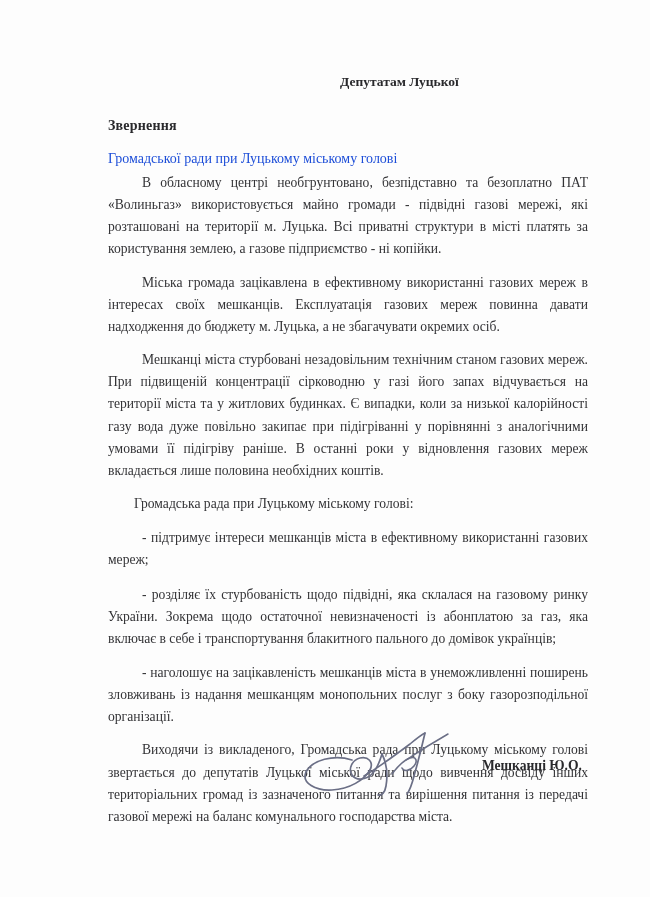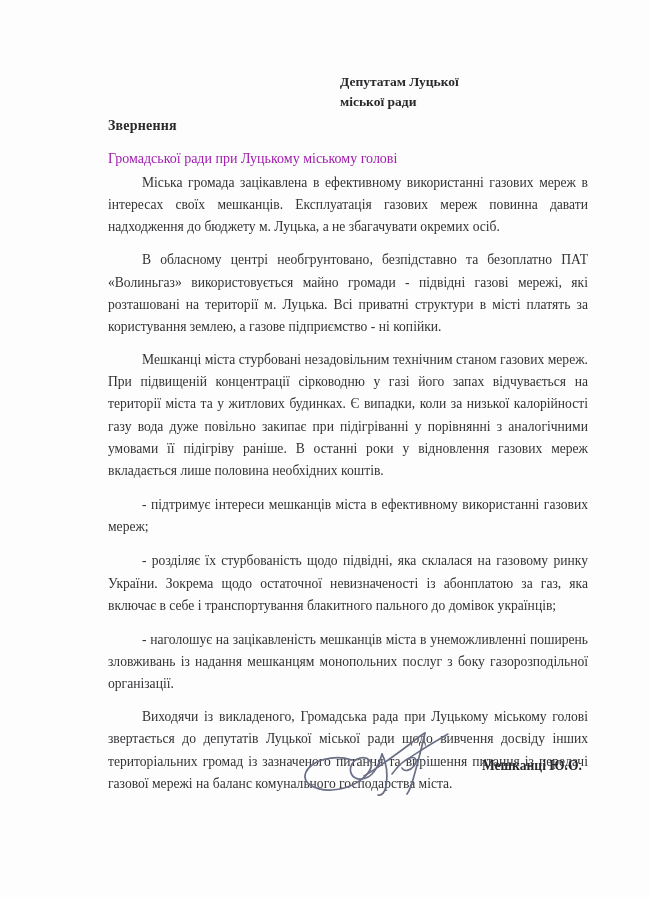--- a/index.html
+++ b/index.html
@@ -46,21 +46,21 @@
   }
   .doc-title {
     font-weight: bold;
     font-size: 14px;
     letter-spacing: .2px;
     color: #29292c;
   }
   .doc-subtitle {
     margin-top: 17px;
     font-size: 14px;
-    color: #a21caf;
+    color: #1d4ed8;
   }
 
   
   .body-text {
     position: absolute;
     left: 108px;
     right: 62px;
     top: 172px;
     font-size: 13.6px;
     line-height: 1.63;
@@ -118,32 +118,32 @@
   }
   .signature-mark svg { display: block; width: 100%; height: 100%; }
 </style>
 </head>
 <body>
 
 <div class="page">
 
   <div class="addressee">
     <div>Депутатам Луцької</div>
-    <div>міської ради</div>
   </div>
 
   <div class="title-block">
     <div class="doc-title">Звернення</div>
     <div class="doc-subtitle">Громадської ради при Луцькому міському голові</div>
   </div>
 
   <div class="body-text">
+    <p>В обласному центрі необгрунтовано, безпідставно та безоплатно   ПАТ «Волиньгаз» використовується майно громади - підвідні газові мережі, які розташовані на території м. Луцька. Всі приватні структури в місті платять за користування землею, а газове підприємство - ні копійки.</p>
     <p>Міська громада зацікавлена в ефективному використанні газових мереж в інтересах своїх мешканців. Експлуатація газових мереж повинна давати надходження до бюджету м. Луцька, а не збагачувати окремих осіб.</p>
-    <p>В обласному центрі необгрунтовано, безпідставно та безоплатно   ПАТ «Волиньгаз» використовується майно громади - підвідні газові мережі, які розташовані на території м. Луцька. Всі приватні структури в місті платять за користування землею, а газове підприємство - ні копійки.</p>
     <p>Мешканці міста стурбовані незадовільним технічним станом газових мереж. При підвищеній концентрації сірководню у газі його запах відчувається на території міста та у житлових будинках. Є випадки, коли за низької калорійності газу вода дуже повільно закипає при підігріванні у порівнянні з аналогічними умовами її підігріву раніше. В останні роки у відновлення газових мереж вкладається лише половина необхідних коштів.</p>
+    <p class="lead">Громадська рада при Луцькому міському голові:</p>
     <p class="bullet">-   підтримує інтереси мешканців міста в ефективному використанні газових мереж;</p>
     <p class="bullet">-   розділяє їх стурбованість щодо підвідні, яка склалася на газовому ринку України. Зокрема щодо остаточної невизначеності із абонплатою за газ, яка включає в себе і транспортування блакитного пального до домівок українців;</p>
     <p class="bullet">-  наголошує на зацікавленість мешканців міста в унеможливленні поширень зловживань із надання мешканцям монопольних послуг з боку газорозподільної організації.</p>
     <p>Виходячи із викладеного, Громадська рада при Луцькому міському голові звертається до депутатів Луцької міської ради щодо вивчення досвіду інших територіальних громад із зазначеного питання та вирішення питання із передачі  газової мережі на баланс комунального господарства міста.</p>
   </div>
 
   <div class="sign-row">
 
     <div class="signature-mark">
       <svg viewBox="0 0 190 70" xmlns="http://www.w3.org/2000/svg" fill="none" stroke="#6b6f86" stroke-linecap="round" stroke-linejoin="round">

